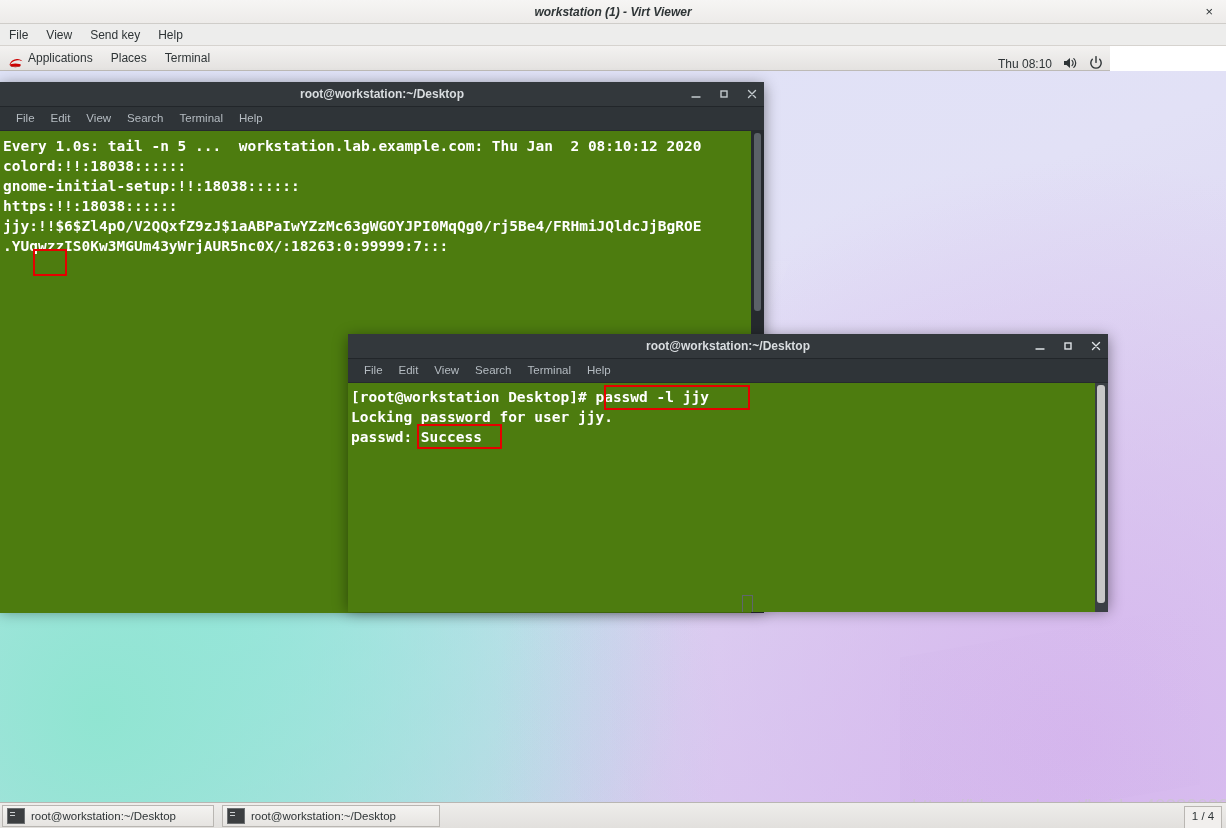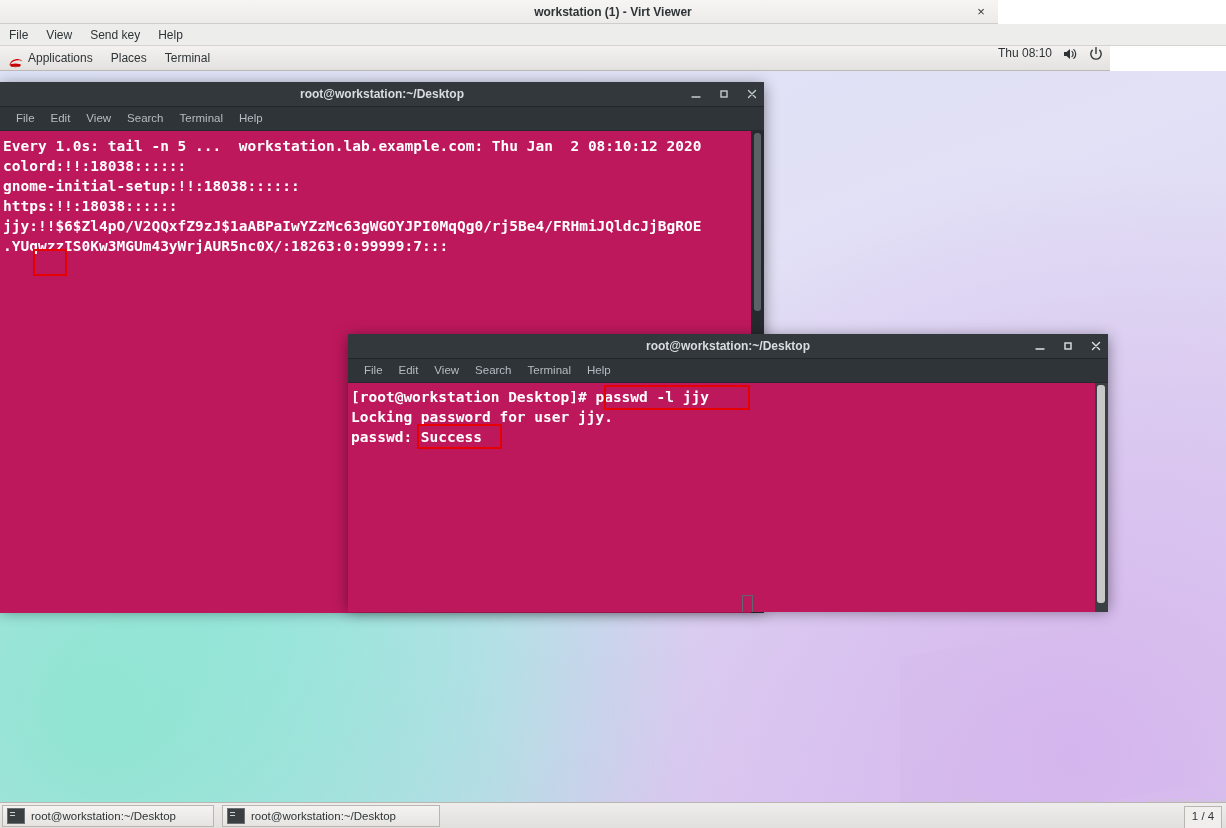--- a/index.html
+++ b/index.html
@@ -6,24 +6,25 @@
   body{
     width:1226px;height:828px;overflow:hidden;
     font-family:"Liberation Sans",sans-serif;
     background:#ffffff;
     -webkit-font-smoothing:antialiased;
   }
   .app{position:relative;width:1226px;height:828px;}
 
   
   .vv-titlebar{
-    position:absolute;left:0;top:0;width:998px;height:24px;
+    position:absolute;left:0;top:0;width:1226px;height:24px;
     background:linear-gradient(#f6f5f4,#edebe9);
     border-bottom:1px solid #cfcdc9;
     box-sizing:border-box;
+    font-style:italic;
   }
   .vv-title{
     position:absolute;left:0;top:0;width:1226px;height:24px;line-height:24px;
     text-align:center;font-size:12px;color:#2e3436;font-weight:bold;
   }
   .vv-close{
     position:absolute;right:6px;top:0;width:22px;height:24px;line-height:24px;
     text-align:center;font-size:13px;color:#2e3436;cursor:pointer;
   }
   .vv-menubar{
@@ -41,21 +42,21 @@
     background:linear-gradient(#f3f2f1,#e4e2e0);
     border-bottom:1px solid #bdbab6;box-sizing:border-box;
   }
   .gp-left{position:absolute;left:0;top:0;height:25px;display:flex;align-items:center;}
   .gp-item{
     height:25px;line-height:25px;padding:0 9px;font-size:12px;color:#2e3436;cursor:pointer;
     display:flex;align-items:center;
   }
   .fedora-icon{display:inline-block;width:14px;height:12px;margin-right:5px;position:relative;}
   .gp-right{
-    position:absolute;right:6px;top:0;height:25px;display:flex;align-items:flex-start;gap:10px;
+    position:absolute;right:6px;top:0;height:25px;display:flex;align-items:flex-end;gap:10px;
   }
   .gp-clock{font-size:12px;color:#2e3436;cursor:pointer;}
   .gp-ico{width:16px;height:16px;cursor:pointer;display:block;}
 
   
   .desktop{
     position:absolute;left:0;top:71px;width:1226px;height:731px;
     background:
       radial-gradient(circle at 88% 92%, rgba(214,182,238,0.95) 0%, rgba(214,182,238,0) 46%),
       radial-gradient(circle at 8% 88%, rgba(142,229,208,0.95) 0%, rgba(142,229,208,0) 48%),
@@ -93,21 +94,21 @@
   .term-btns{position:absolute;right:4px;top:0;height:24px;display:flex;align-items:center;gap:12px;}
   .tb{width:16px;height:16px;cursor:pointer;display:block;}
   .term-menubar{
     height:23px;background:#2f3438;border-bottom:1px solid #262a2e;
     display:flex;align-items:center;padding-left:8px;
   }
   .term-menubar .tm{
     font-size:11.5px;color:#b5bcc2;padding:0 8px;line-height:23px;cursor:pointer;
   }
   .term-body{
-    position:relative;background:#be185d;overflow:hidden;
+    position:relative;background:#4d7c0f;overflow:hidden;
     font-family:"DejaVu Sans Mono","Liberation Mono",monospace;
   }
   .tline{
     color:#ffffff;font-size:14.5px;line-height:20px;white-space:pre;
     font-weight:bold;padding-left:3px;letter-spacing:0px;
   }
   .scrollbar{
     position:absolute;top:0;right:0;width:13px;height:100%;background:#262a2e;
   }
   .scroll-thumb{position:absolute;left:3px;width:7px;background:#5b6167;border-radius:3px;}

